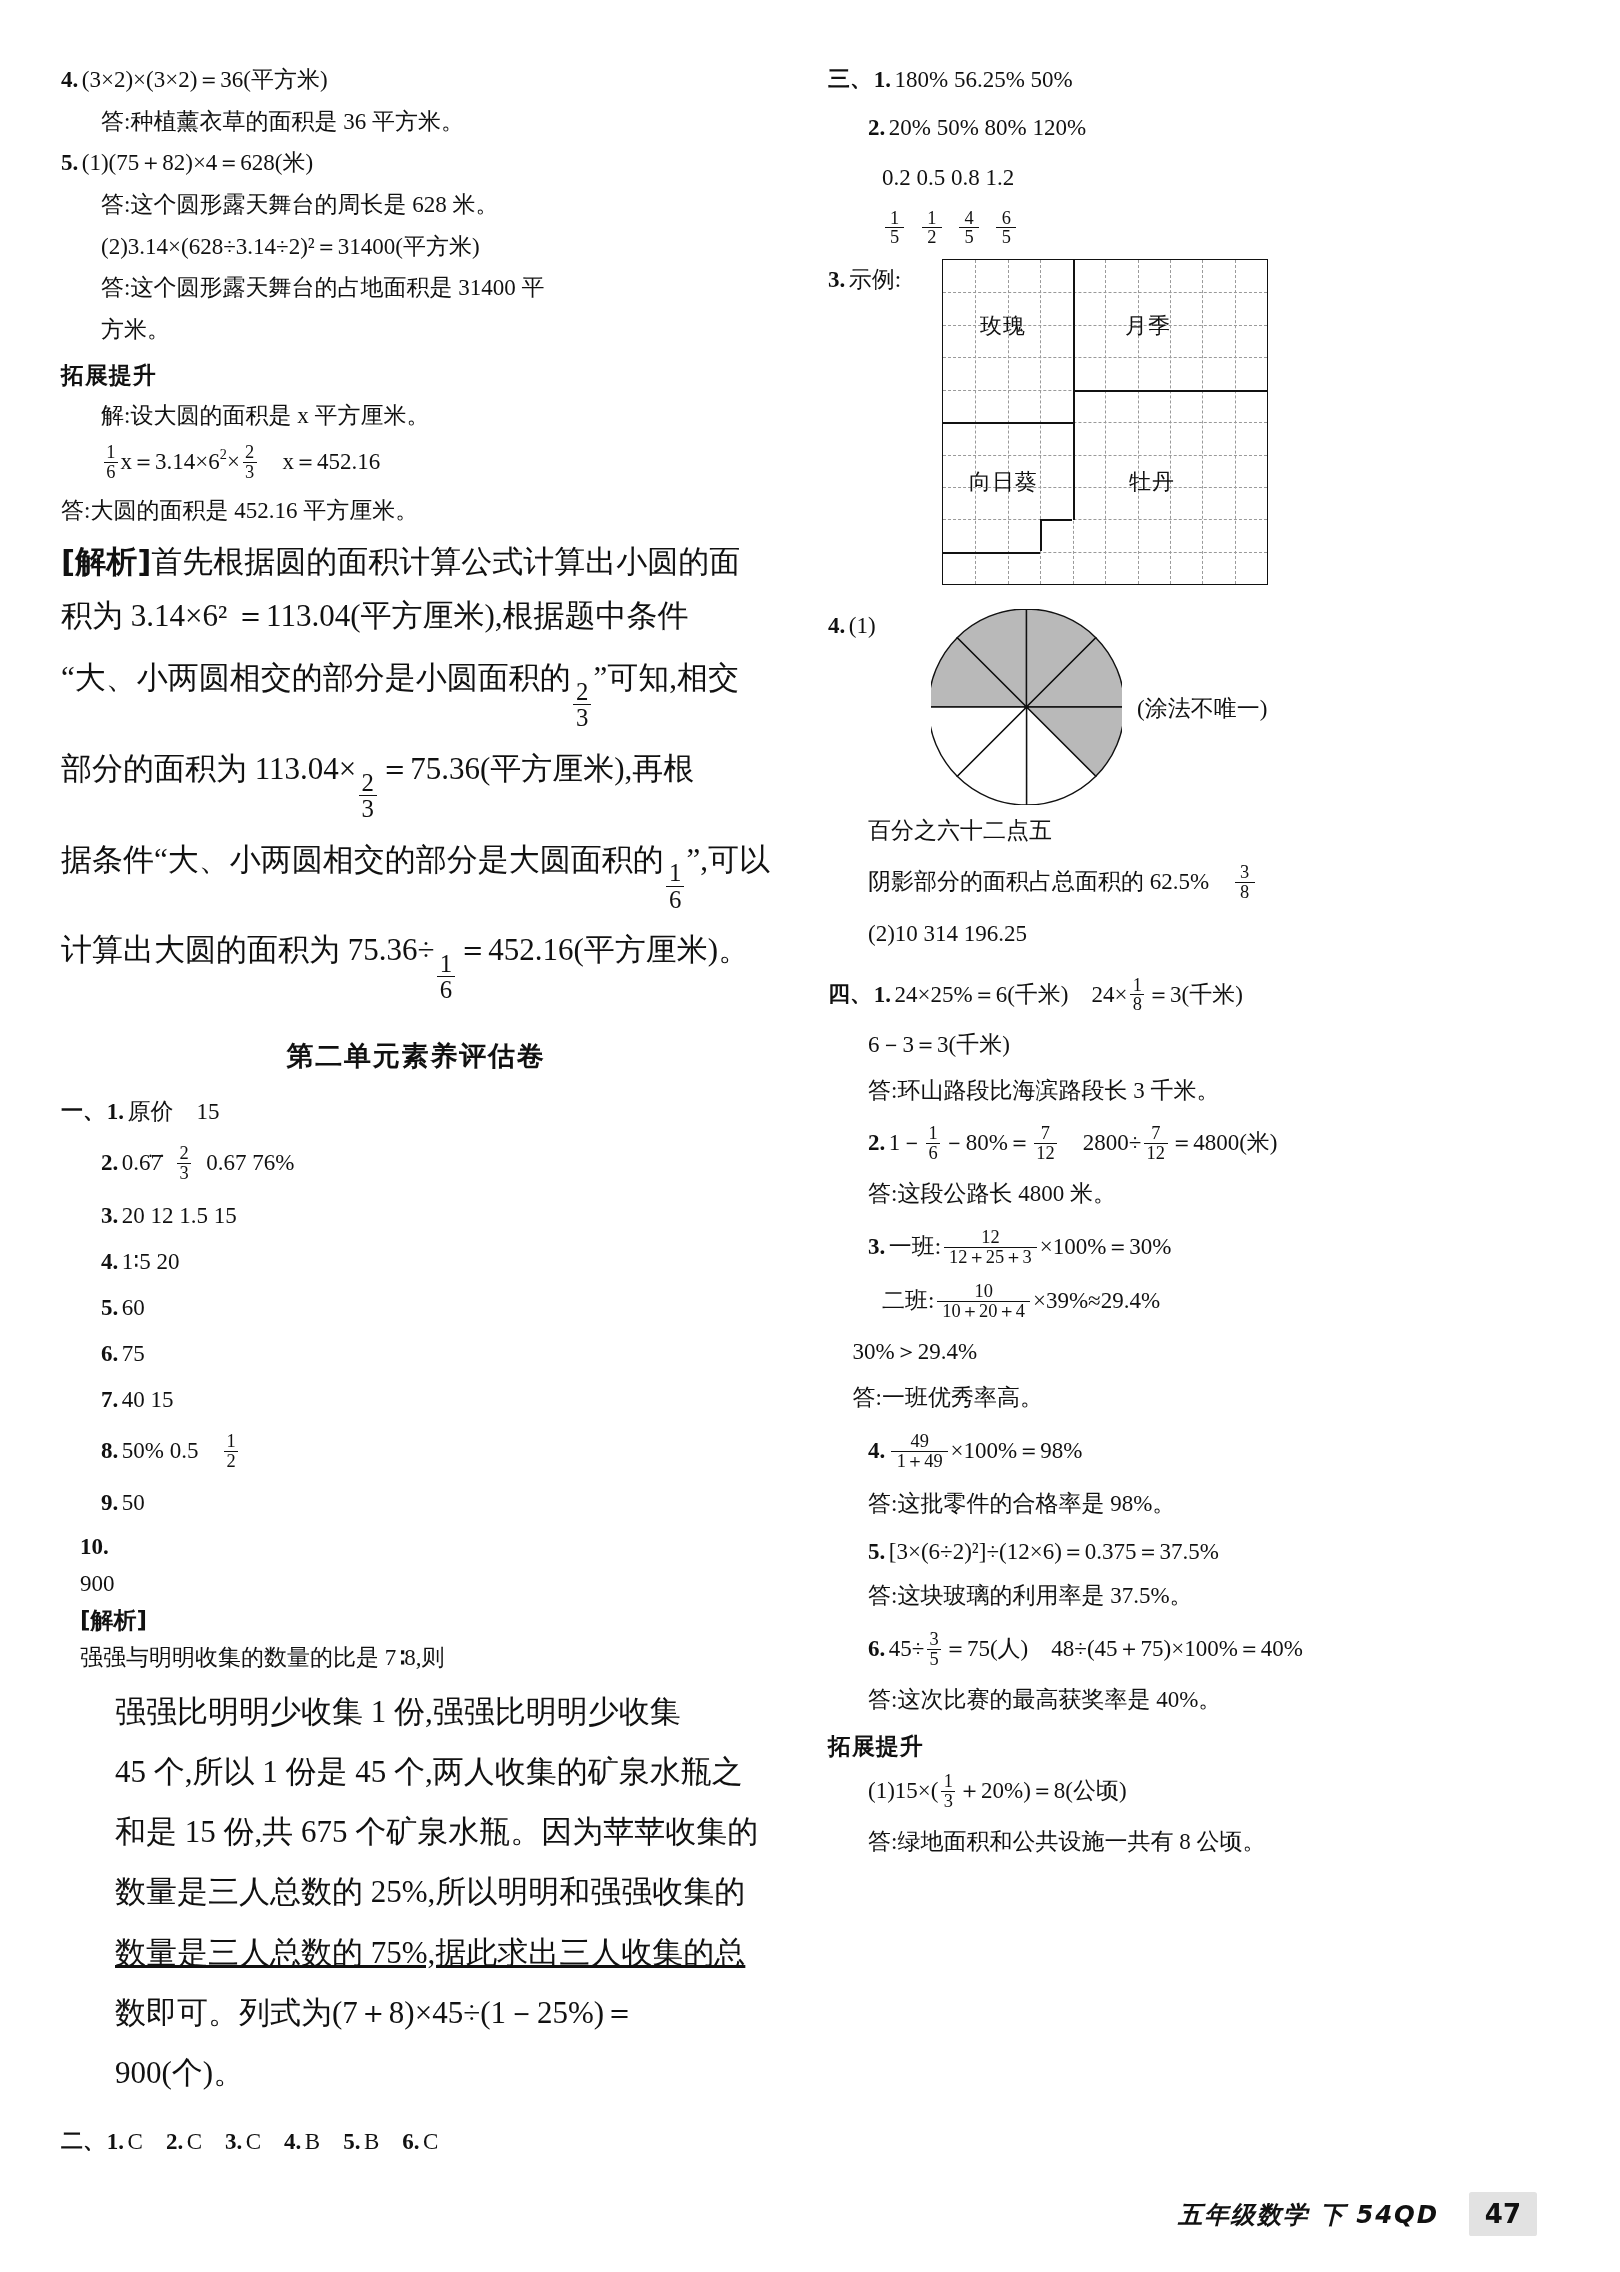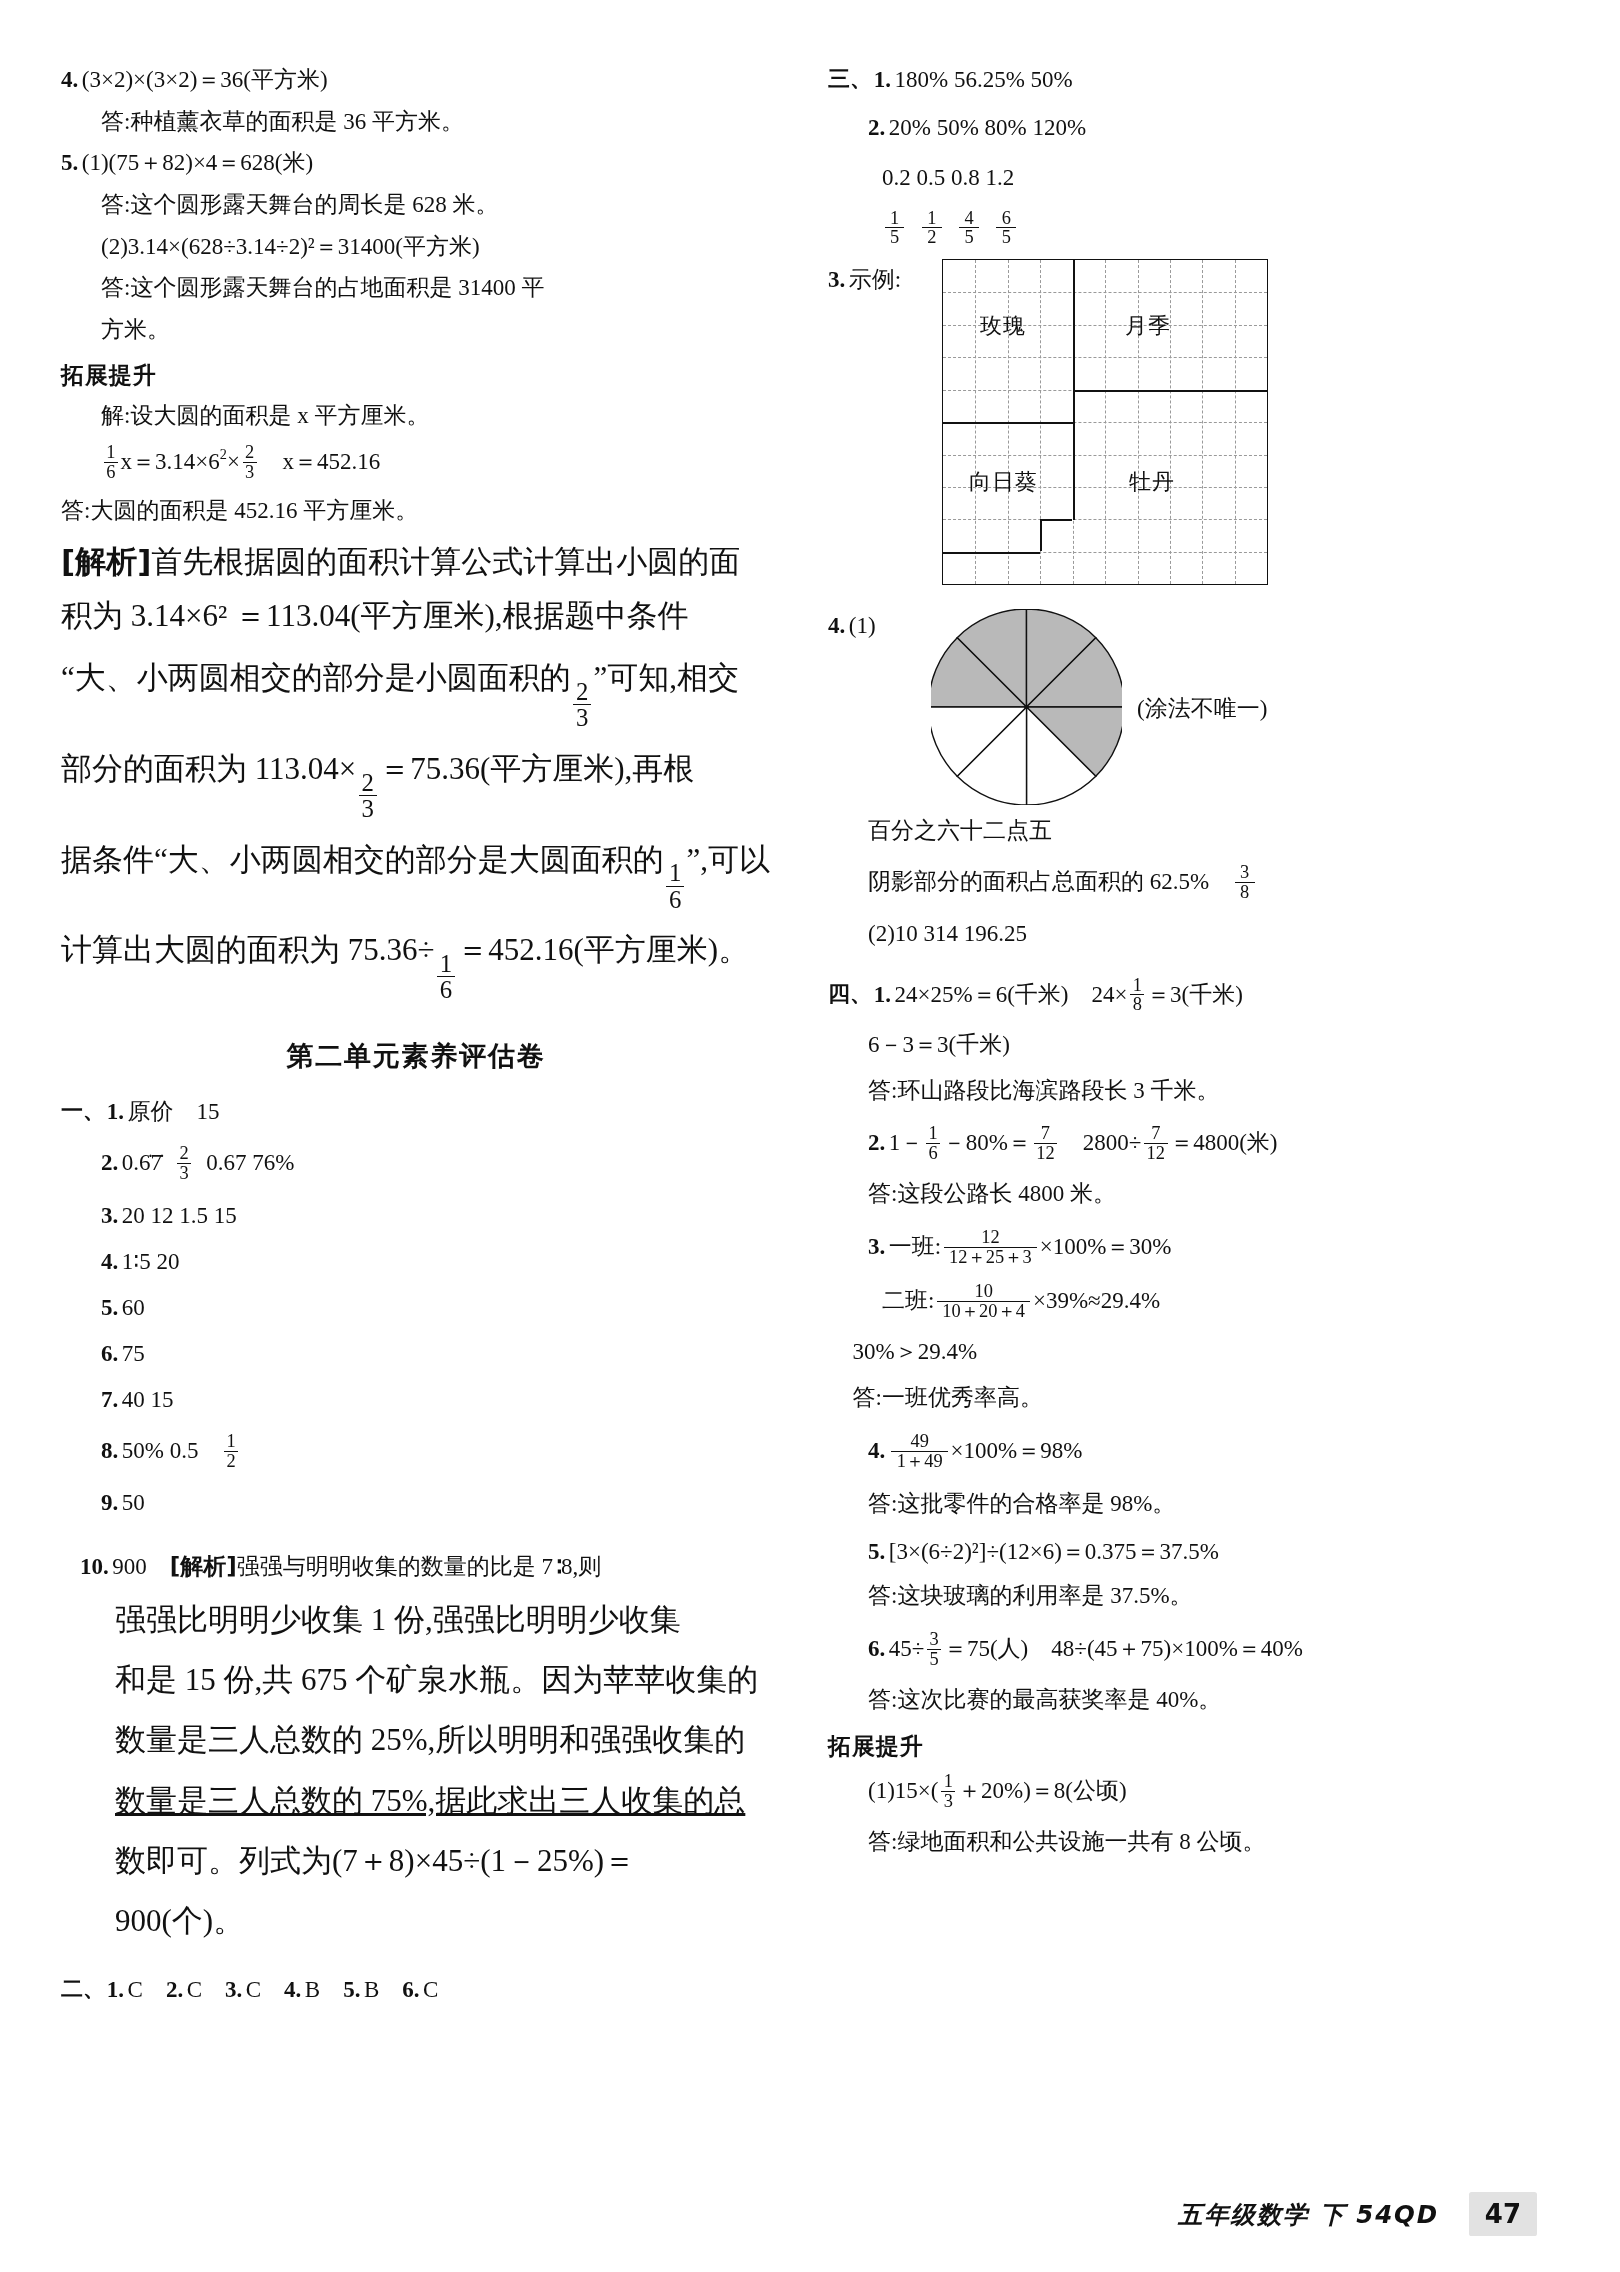--- a/index.html
+++ b/index.html
@@ -249,28 +249,29 @@
         <span class="n">1</span>
         <span class="d">2</span>
       </span>
     </div>
 
     <div class="ln indent" style="margin-top:14px;">
       <span class="num">9.</span>
       <span>50</span>
     </div>
 
-    <div class="ln" style="margin:26px 0 0 19px;">
+    <div class="ln" style="margin:6px 0 0 19px;flex-direction:column;">
       <span class="num">10.</span>
       <span>900</span>
       <span class="gap"></span>
       <span class="anal">[解析]</span>
         <span>强强与明明收集的数量的比是 7∶8,则</span>
     </div>
     <div class="para para-ind2" style="margin-top:8.8px;"><span>强强比明明少收集 1 份,强强比明明少收集</span></div>
+    <div class="para para-ind2" style="margin-top:8.8px;"><span>45 个,所以 1 份是 45 个,两人收集的矿泉水瓶之</span></div>
     <div class="para para-ind2" style="margin-top:8.8px;"><span>和是 15 份,共 675 个矿泉水瓶。因为苹苹收集的</span></div>
     <div class="para para-ind2" style="margin-top:8.8px;"><span>数量是三人总数的 25%,所以明明和强强收集的</span></div>
     <div class="para para-ind2" style="margin-top:8.8px;text-decoration:underline;"><span>数量是三人总数的 75%,据此求出三人收集的总</span></div>
     <div class="para para-ind2" style="margin-top:8.8px;"><span>数即可。列式为(7＋8)×45÷(1－25%)＝</span></div>
     <div class="para para-ind2" style="margin-top:8.8px;"><span>900(个)。</span></div>
 
     <div class="ln" style="margin-top:24.5px;">
       <span class="sec">二、</span>
       <span class="num">1.</span>
       <span>C</span>

